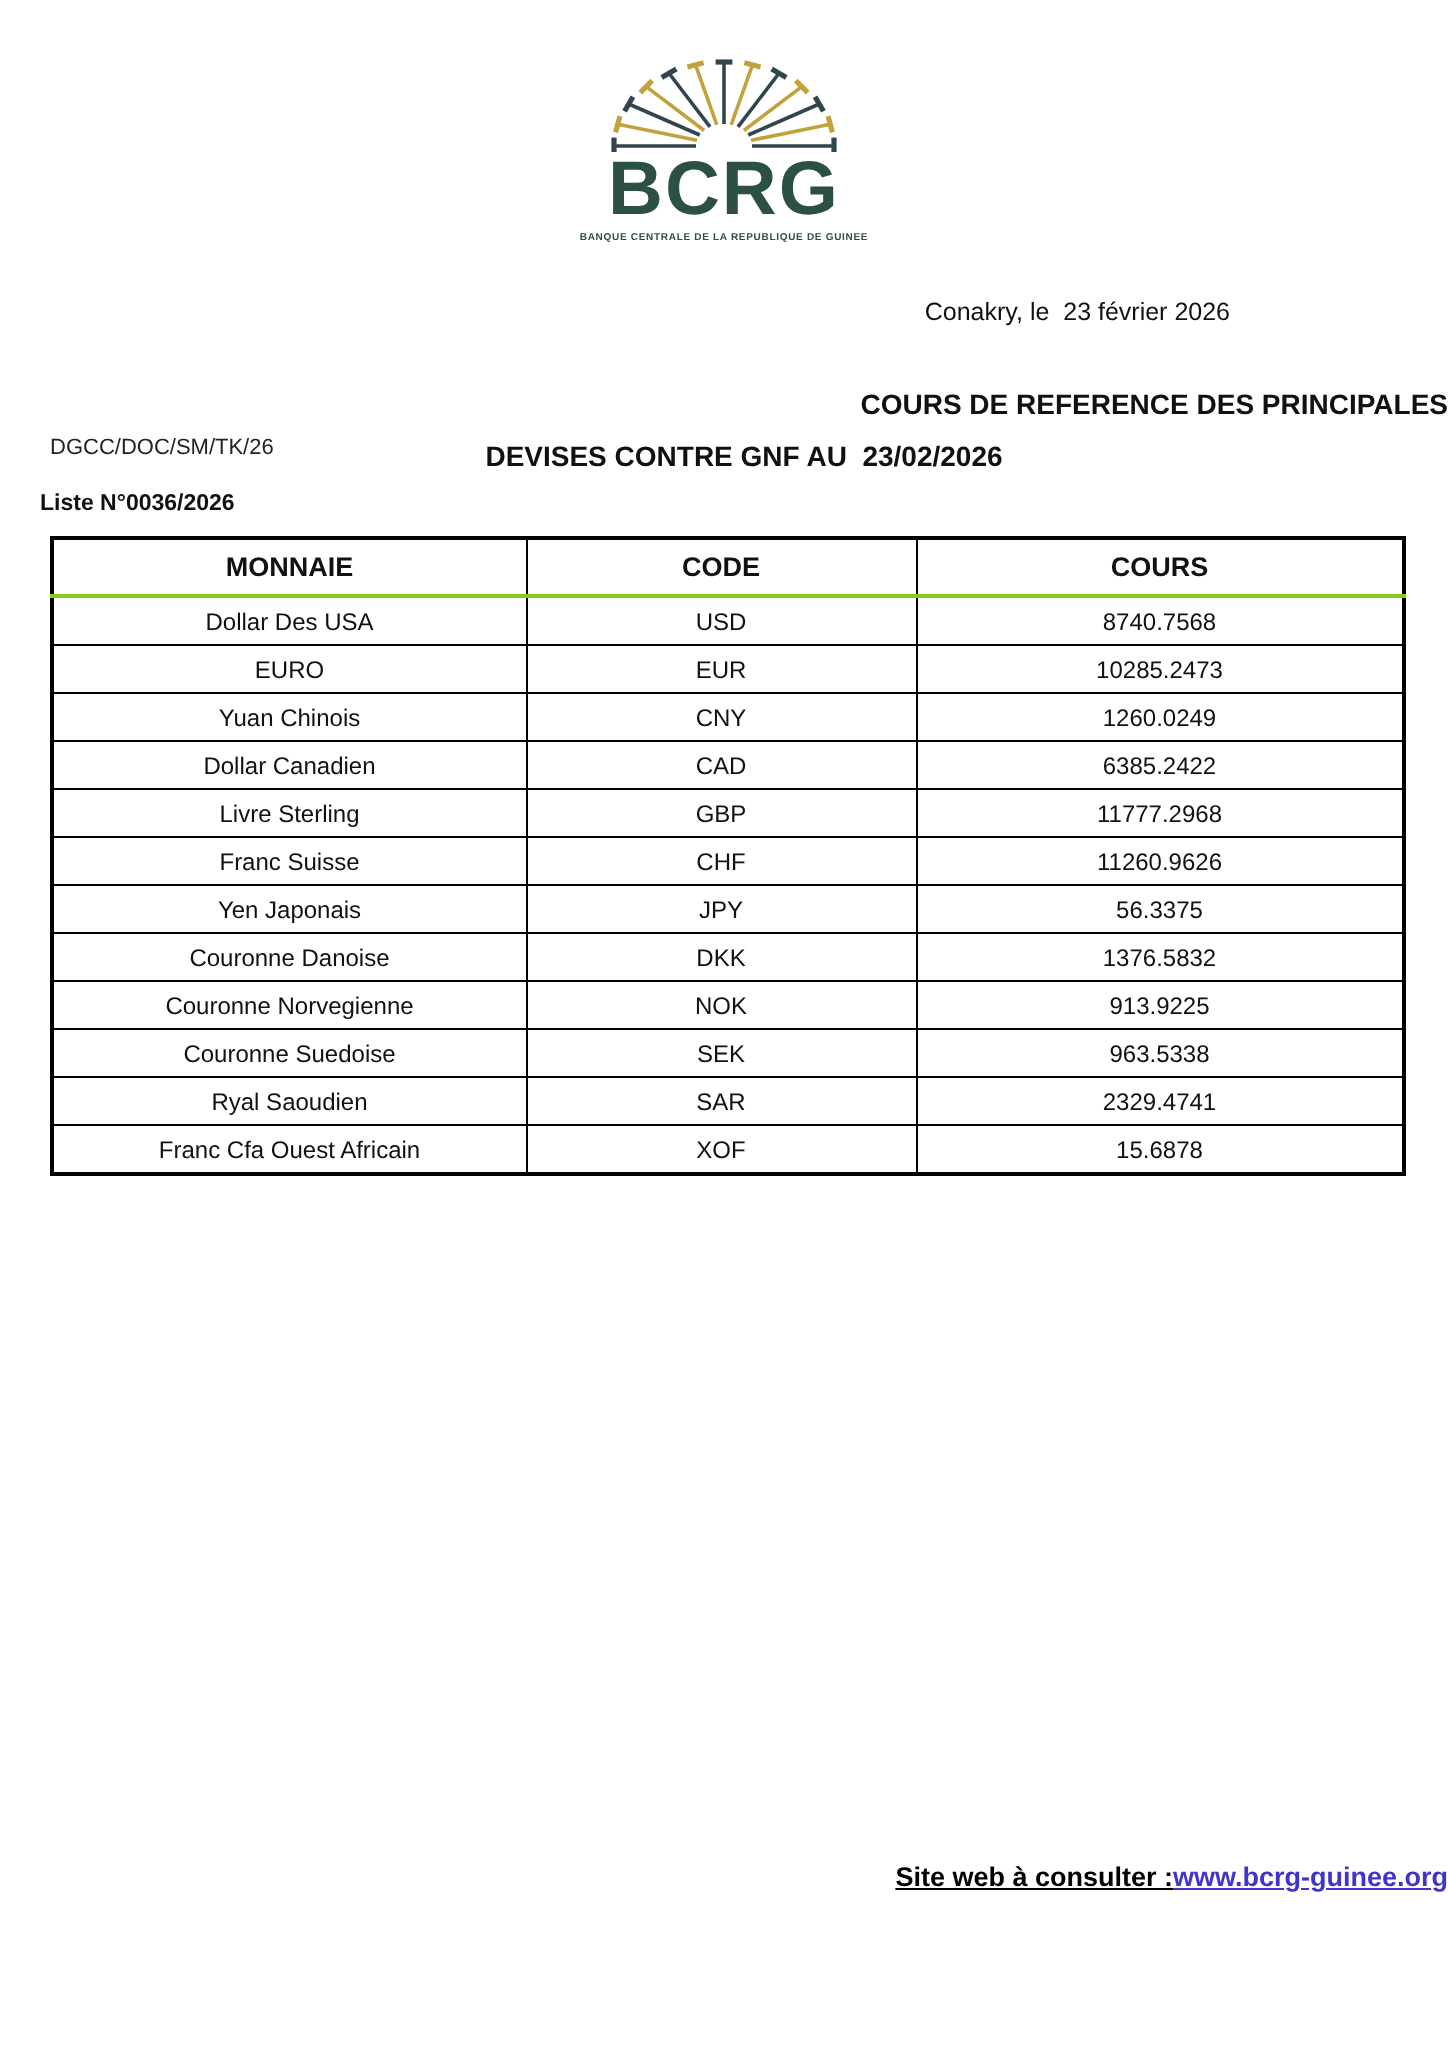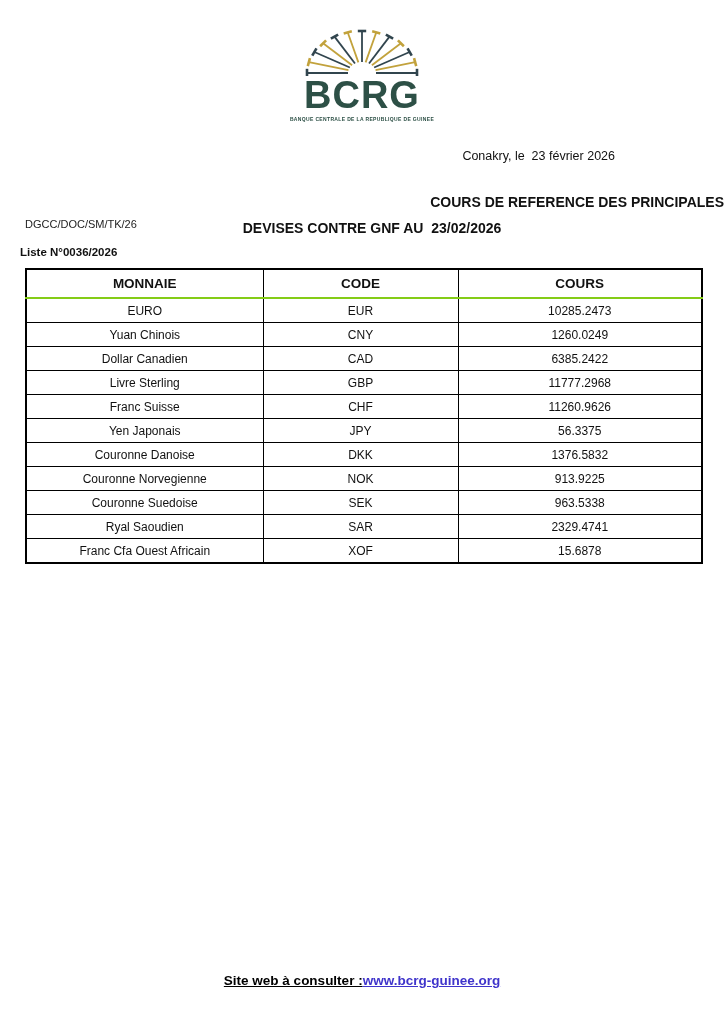--- a/index.html
+++ b/index.html
@@ -31,21 +31,21 @@
   }
   table.rates th, table.rates td {
     border:1px solid #000;
     text-align:center; vertical-align:middle;
     padding:0 4px;
     overflow:hidden; white-space:nowrap;
   }
   table.rates th { height:27px; font-size:13.5px; font-weight:700; border-bottom:2px solid #84cc16; }
   table.rates td { height:23px; font-size:12px; font-weight:400; }
   
-  .footer { position:absolute; top:973px; left:0; right:0; text-align:center; font-size:13.5px; font-weight:700; }
+  .footer { position:absolute; top:931px; left:0; right:0; text-align:right; font-size:13.5px; font-weight:700; }
   .footer .flabel { text-decoration:underline; color:#000; }
   .footer a { text-decoration:underline; cursor:pointer; }
 </style>
 </head>
 <body>
 
 <div class="page">
 
   <div class="logo">
     <svg width="120" height="60" viewBox="0 0 120 60" id="rays-svg">
@@ -97,20 +97,25 @@
     <thead>
       <tr>
         <th>MONNAIE</th>
         <th>CODE</th>
         <th>COURS</th>
       </tr>
     </thead>
     <tbody>
 
 
+        <tr>
+          <td>Dollar Des USA</td>
+          <td>USD</td>
+          <td>8740.7568</td>
+        </tr>
 
         <tr>
           <td>EURO</td>
           <td>EUR</td>
           <td>10285.2473</td>
         </tr>
 
         <tr>
           <td>Yuan Chinois</td>
           <td>CNY</td>

